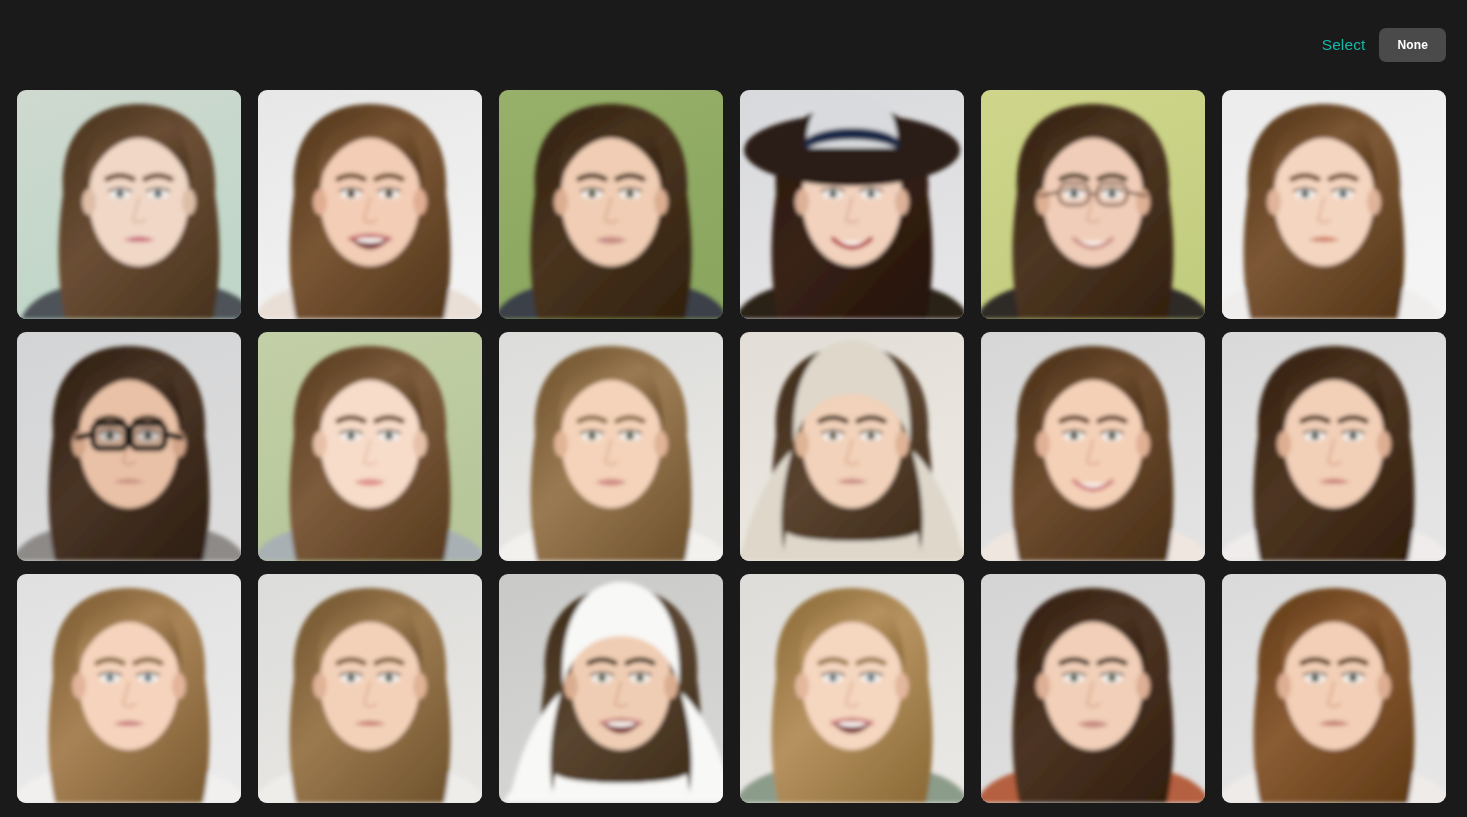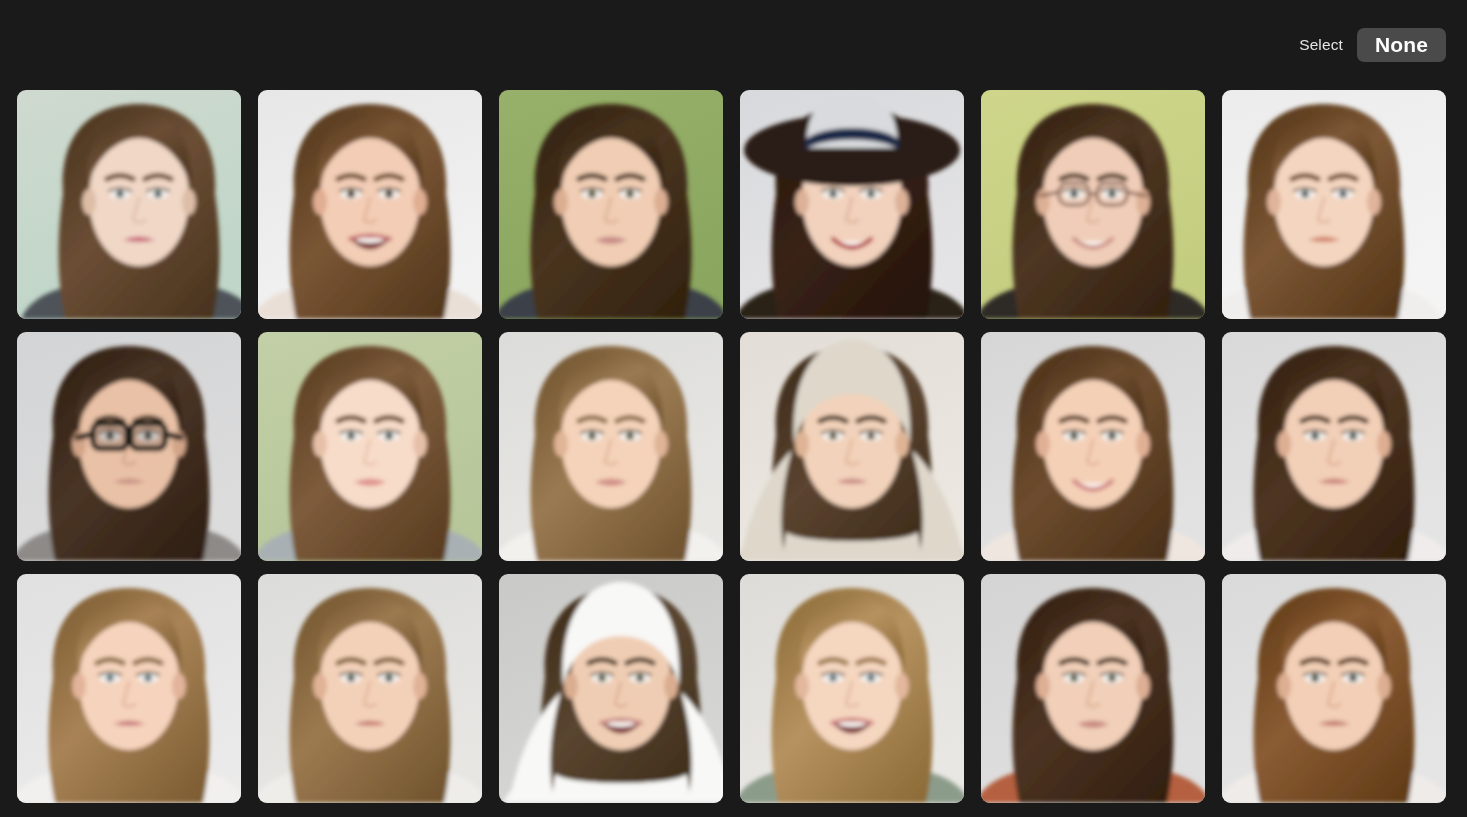--- a/index.html
+++ b/index.html
@@ -23,33 +23,33 @@
     left: 0; top: 0;
     width: 1467px;
     height: 90px;
     display: flex;
     align-items: center;
     justify-content: flex-end;
     padding-right: 21px;
     gap: 11px;
   }
   .select-label {
-    color: #e5e5e5;
+    color: #14b8a6;
     font-size: 15.5px;
     letter-spacing: .1px;
     padding-right: 3px;
     user-select: none;
   }
   .sel-btn {
     background: #4a4a4a;
     color: #ffffff;
     border: none;
     border-radius: 7px;
     font-family: "Liberation Sans", sans-serif;
-    font-size: 21px;
+    font-size: 12px;
     font-weight: bold;
     letter-spacing: .15px;
     height: 34px;
     padding: 12px 18px;
     cursor: pointer;
     white-space: nowrap;
     display: inline-flex;
     align-items: center;
     justify-content: center;
   }

